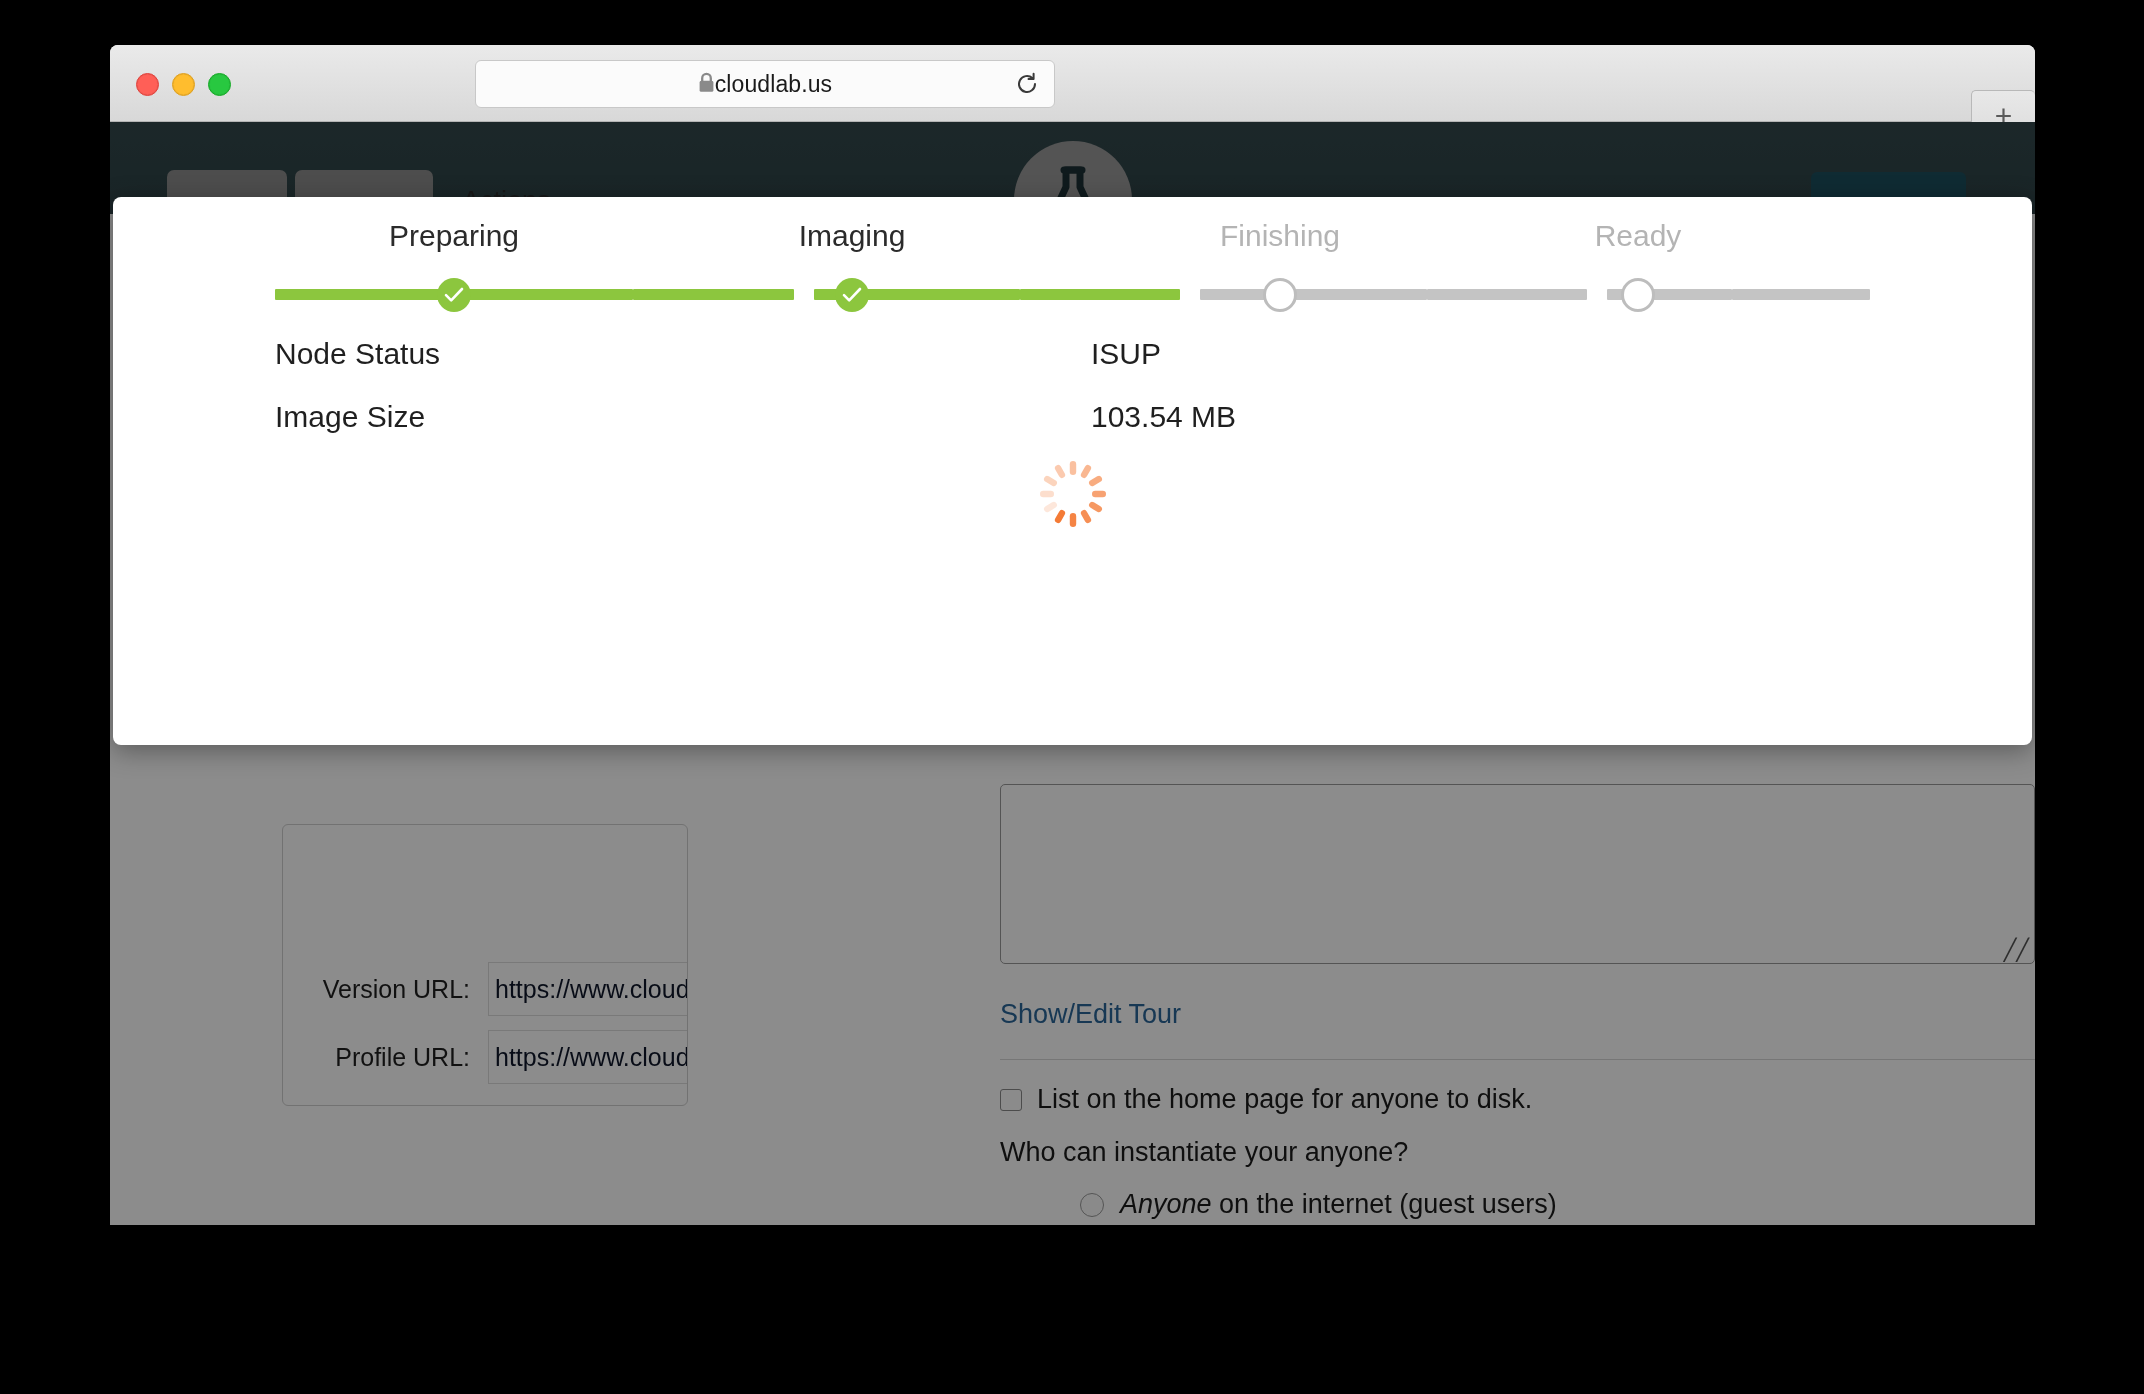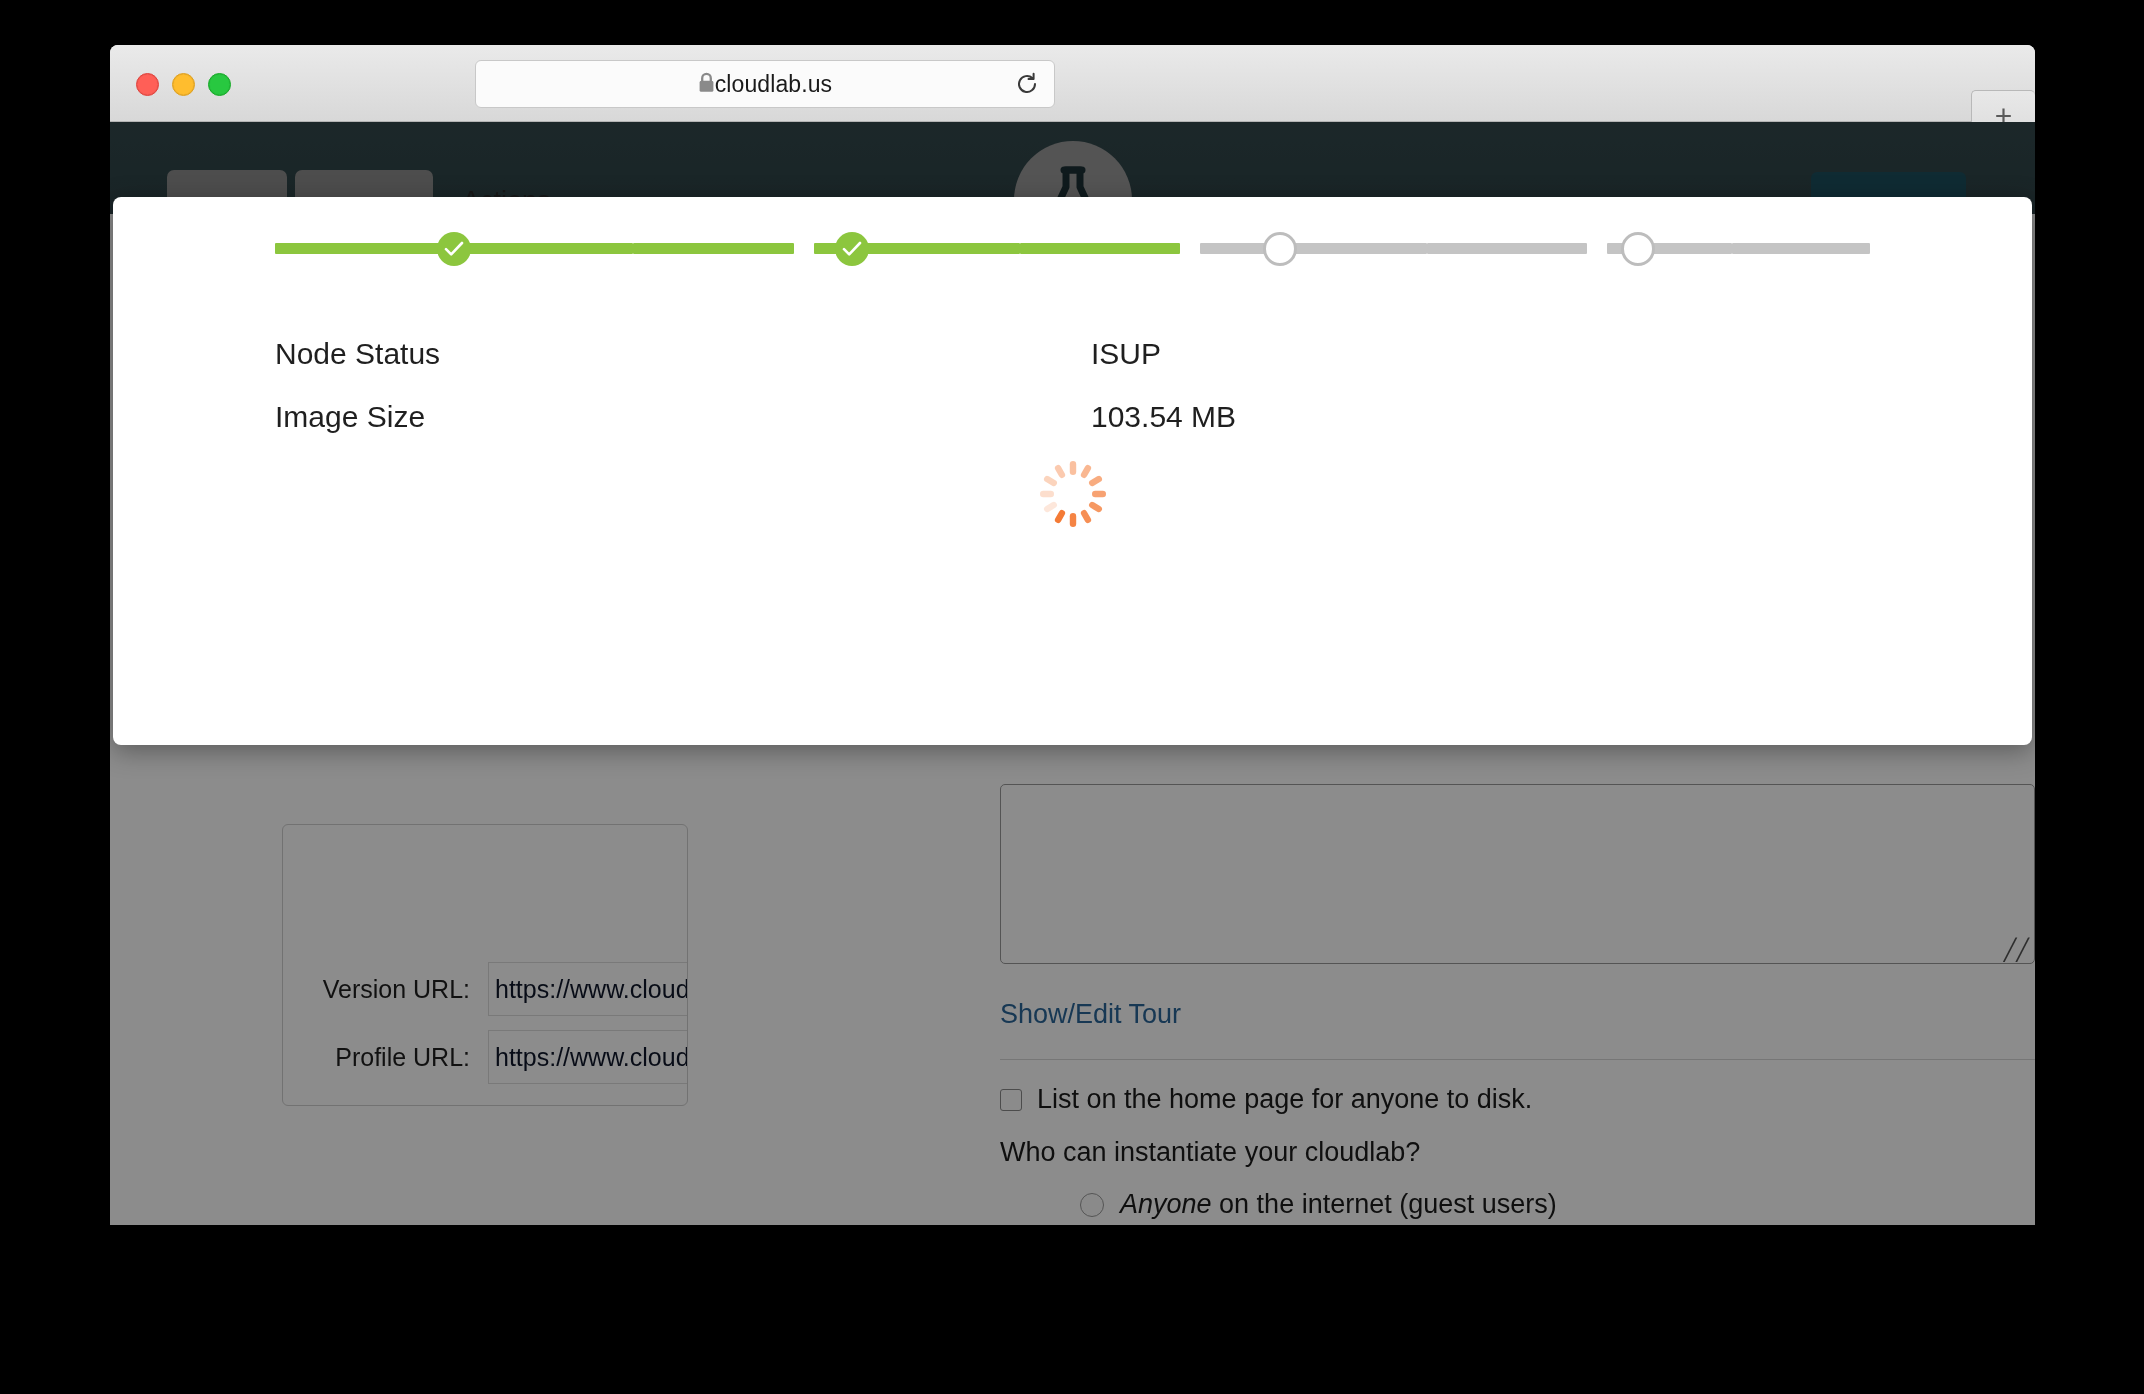--- a/index.html
+++ b/index.html
@@ -497,39 +497,45 @@
           </div>
 
           <div class="tour-link">Show/Edit Tour</div>
           <div class="hr-line"></div>
 
           <div class="checkbox-row">
             <span class="cb"></span>
             <span class="cb-label">List on the home page for anyone to disk.</span>
           </div>
 
-          <div class="q-label">Who can instantiate your cloudlab?</div>
+          <div class="q-label">Who can instantiate your anyone?</div>
 
           <div class="radio-row radio-row-1">
             <span class="radio"></span>
             <span class="radio-label"><span class="em">Anyone</span><span> on the internet (guest users)</span></span>
           </div>
 
         </div>
       </div>
 
       <div class="dim-overlay"></div>
     </div>
   </div>
 
   <div class="modal">
 
     <div class="modal-body">
 
       <div class="steps">
+        <div class="step-labels">
+          <div class="step-label active" style="left:179px;">Preparing</div>
+          <div class="step-label active" style="left:577px;">Imaging</div>
+          <div class="step-label inactive" style="left:1005px;">Finishing</div>
+          <div class="step-label inactive" style="left:1363px;">Ready</div>
+        </div>
 
         <div class="step-track">
           <div class="seg done" style="left:0px;   width:358px;"></div>
           <div class="seg done" style="left:358px; width:161px;"></div>
           <div class="seg done" style="left:539px; width:206px;"></div>
           <div class="seg done" style="left:745px; width:160px;"></div>
           <div class="seg todo" style="left:925px; width:227px;"></div>
           <div class="seg todo" style="left:1152px;width:160px;"></div>
           <div class="seg todo" style="left:1332px;width:125px;"></div>
           <div class="seg todo" style="left:1457px;width:138px;"></div>

